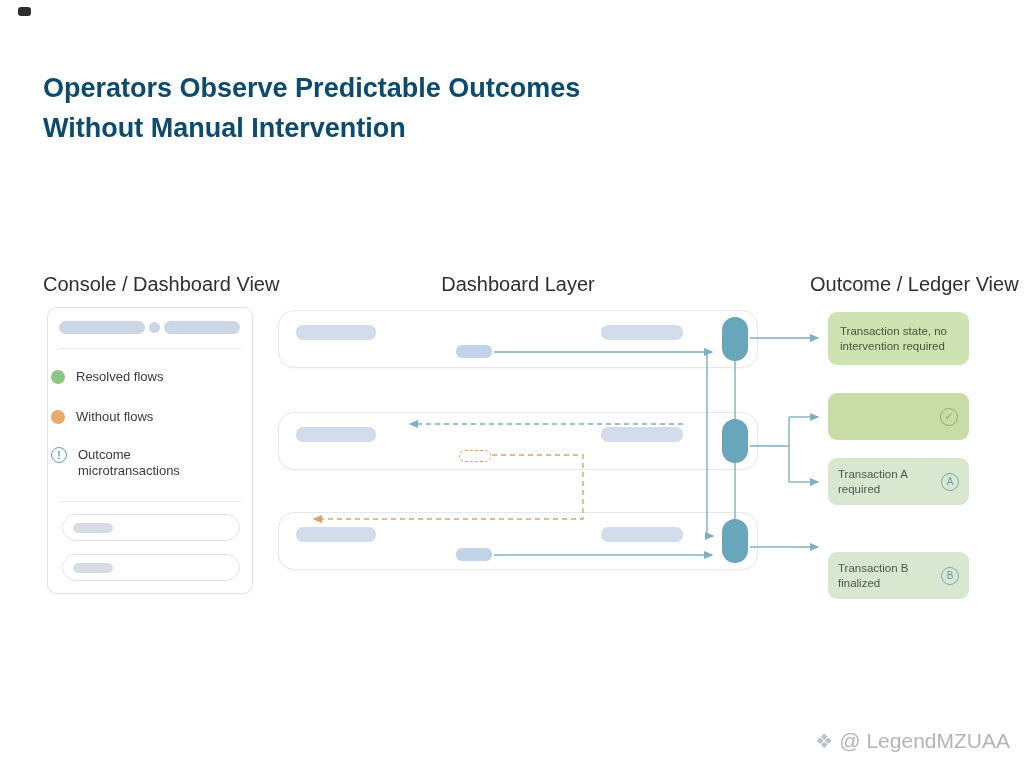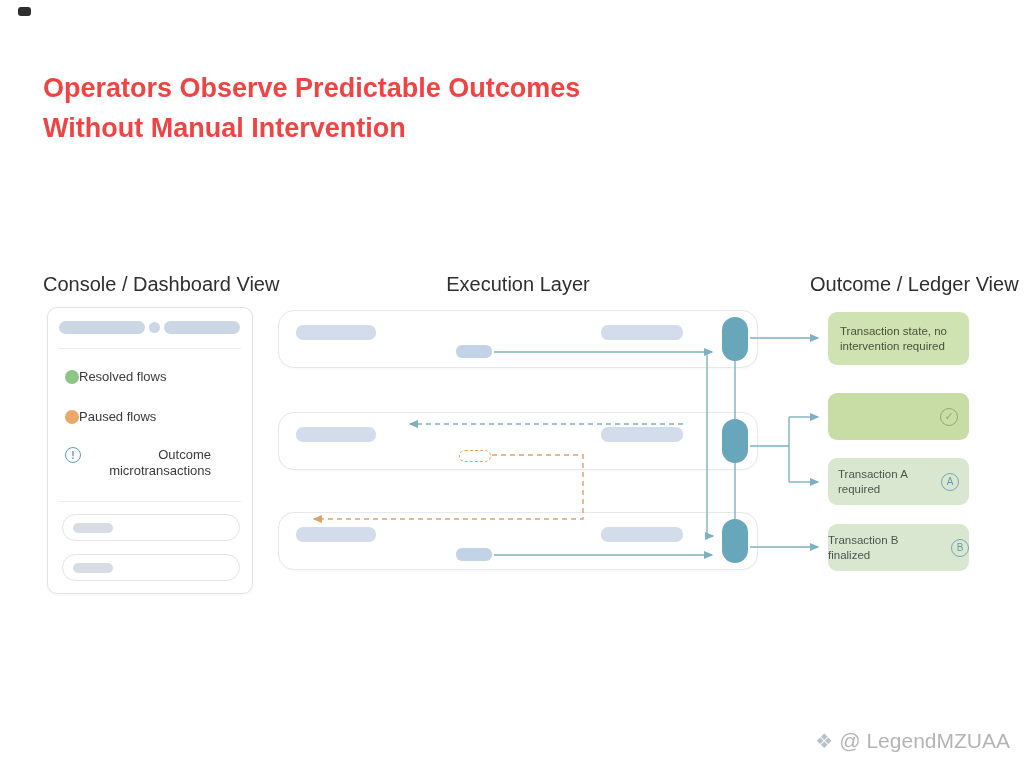--- a/index.html
+++ b/index.html
@@ -2,38 +2,38 @@
 <html><head>
 <meta charset="utf-8">
 <style>
   * { margin:0; padding:0; box-sizing:border-box; }
   html,body { width:1024px; height:768px; background:#ffffff; font-family:"Liberation Sans",sans-serif; overflow:hidden; }
   #stage { position:relative; width:1024px; height:768px; background:#ffffff; }
   .abs { position:absolute; }
 
   .corner-mark { left:18px; top:7px; width:13px; height:9px; background:#2e2e2e; border-radius:3px; }
 
-  .title { left:43px; top:68px; font-size:27px; line-height:40px; font-weight:600; color:#ef4444; }
+  .title { left:43px; top:68px; font-size:27px; line-height:40px; font-weight:600; color:#0c4a6e; }
 
   .col-header { top:273px; font-size:20px; color:#2f2f2f; }
   .hdr-console { left:43px; }
   .hdr-exec { left:278px; width:480px; text-align:center; }
   .hdr-outcome { left:810px; }
 
   
   .console-card { left:47px; top:307px; width:206px; height:287px; background:#fff;
     border:1px solid #e3e3e7; border-radius:10px; box-shadow:0 1px 3px rgba(0,0,0,0.04); }
   .topbar { left:11px; top:13px; display:flex; align-items:center; gap:4px; }
   .tb-block { height:13px; background:#ccd6e5; border-radius:6.5px; }
   .tb-b1 { width:86px; } .tb-b2 { width:76px; }
   .tb-dot { width:11px; height:11px; border-radius:50%; background:#ccd6e5; }
   .divider { left:11px; width:182px; height:1px; background:#ececee; }
   .div1 { top:40px; } .div2 { top:193px; }
 
-  .legend-item { left:17px; display:flex; align-items:center;text-align:right; }
+  .legend-item { left:3px; display:flex; gap:11px; align-items:center; }
   .lg-1 { top:61px; } .lg-2 { top:101px; } .lg-3 { top:139px; align-items:flex-start; }
   .lg-dot { width:14px; height:14px; border-radius:50%; flex:0 0 auto; }
   .dot-green { background:#8fc584; }
   .dot-orange { background:#e8a96a; }
   .info-circle { width:16px; height:16px; border-radius:50%; border:1.5px solid #5f9fb4; color:#5f9fb4;
     font-size:10px; font-weight:bold; display:flex; align-items:center; justify-content:center; flex:0 0 auto; }
   .lg-label { font-size:13px; color:#3a3a3a; line-height:16px; max-width:130px; }
 
   .input-row { left:14px; width:178px; height:27px; border:1px solid #e4e4e8; border-radius:13.5px;
     display:flex; align-items:center; padding-left:10px; background:#fff; }
@@ -55,21 +55,21 @@
   .node { left:722px; width:26px; height:44px; border-radius:13px; background:#67a6bb; z-index:3; }
   .node-1 { top:317px; } .node-2 { top:419px; } .node-3 { top:519px; }
 
   #arrows { left:0; top:0; z-index:2; pointer-events:none; }
 
   
   .out-card { left:828px; width:141px; border-radius:9px; display:flex; align-items:center; }
   .oc-1 { top:312px; height:53px; background:#cfe2b2; padding:8px 12px; }
   .oc-2 { top:393px; height:47px; background:#c8dca6; justify-content:flex-end; padding:0 11px; }
   .oc-3 { top:458px; height:47px; background:#dae7d0; padding:8px 10px; justify-content:space-between; }
-  .oc-4 { top:524px; height:47px; background:#dae7d0; padding:8px 0; justify-content:space-between; }
+  .oc-4 { top:552px; height:47px; background:#dae7d0; padding:8px 10px; justify-content:space-between; }
   .oc-text { font-size:11.5px; line-height:15px; color:#49523b; }
   .oc-text-tx { font-size:11.5px; line-height:15px; color:#47584f; width:82px; }
   .check-circle { width:18px; height:18px; border-radius:50%; border:1.4px solid #92a877; color:#92a877;
     font-size:11px; display:flex; align-items:center; justify-content:center; }
   .badge { width:18px; height:18px; border-radius:50%; border:1.2px solid #74a7b9; color:#5d9cb1;
     font-size:10px; display:flex; align-items:center; justify-content:center; flex:0 0 auto; }
 
   .watermark { right:14px; top:729px; display:flex; align-items:center; gap:6px; color:#b5b5b5; font-size:21px; }
   .wm-icon { font-size:20px; color:#b9c2cb; }
 </style>
@@ -79,38 +79,38 @@
 <div id="stage">
 
   <div class="abs corner-mark"></div>
 
   <div class="abs title">
     <div>Operators Observe Predictable Outcomes</div>
     <div>Without Manual Intervention</div>
   </div>
 
   <div class="abs col-header hdr-console">Console / Dashboard View</div>
-  <div class="abs col-header hdr-exec">Execution Layer</div>
+  <div class="abs col-header hdr-exec">Dashboard Layer</div>
   <div class="abs col-header hdr-outcome">Outcome / Ledger View</div>
 
   <div class="abs console-card">
     <div class="abs topbar">
       <div class="tb-block tb-b1"></div>
       <div class="tb-dot"></div>
       <div class="tb-block tb-b2"></div>
     </div>
     <div class="abs divider div1"></div>
 
     <div class="abs legend-item lg-1">
       <div class="lg-dot dot-green"></div>
       <div class="lg-label">Resolved flows</div>
     </div>
     <div class="abs legend-item lg-2">
       <div class="lg-dot dot-orange"></div>
-      <div class="lg-label">Paused flows</div>
+      <div class="lg-label">Without flows</div>
     </div>
     <div class="abs legend-item lg-3">
       <div class="info-circle">!</div>
       <div class="lg-label">Outcome microtransactions</div>
     </div>
 
     <div class="abs divider div2"></div>
 
     <div class="abs input-row ir-1">
       <div class="ir-pill"></div>

